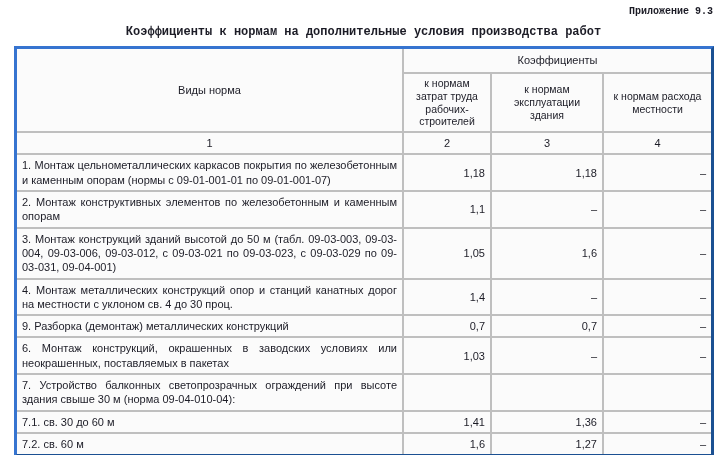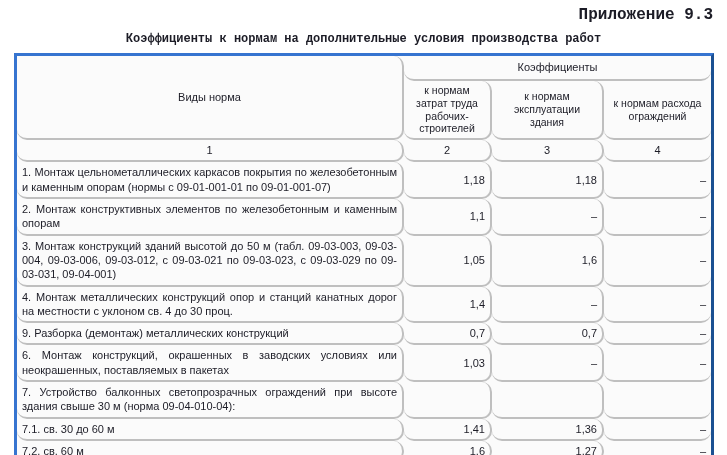--- a/index.html
+++ b/index.html
@@ -12,21 +12,21 @@
     height: 455px;
     font-family: "Liberation Sans", sans-serif;
     color: #1c1c26;
     overflow: hidden;
   }
   .annex {
     text-align: right;
     padding: 6px 14px 0 0;
     font-family: "Liberation Mono", monospace;
     font-weight: bold;
-    font-size: 16px;
+    font-size: 10px;
     white-space: pre;
   }
   .doc-title {
     text-align: center;
     margin-top: 8px;
     font-family: "Liberation Mono", monospace;
     font-weight: bold;
     font-size: 12px;
   }
   .table-wrap {
@@ -43,21 +43,20 @@
     font-size: 11px;
     line-height: 1.3;
   }
   table.coeff td {
     border-right: 2px solid #bfbfbf;
     border-bottom: 2px solid #bfbfbf;
     padding: 3px 5px;
     vertical-align: middle;
     background: #fbfbfb;
     overflow: hidden;
-    border-radius: 10px;
   }
   table.coeff td.last-col { border-right: none; }
   table.coeff tr.last-row td { border-bottom: none; }
   .center { text-align: center; }
   .justify { text-align: justify; }
   .group-row td { height: 17px; }
   .subhead-row td { height: 42px; line-height: 1.22; font-size: 10.5px; }
   .numbers-row td { height: 13px; padding: 1px 4px; }
   .val { text-align: right; }
 </style>
@@ -81,21 +80,21 @@
 
       <tbody>
           <tr class="group-row">
         <td rowspan="2" class="center">Виды норма</td>
         <td colspan="3" class="center last-col">Коэффициенты</td>
       </tr>
 
       <tr class="subhead-row">
         <td class="center">к нормам затрат труда рабочих-строителей</td>
         <td class="center">к нормам эксплуатации здания</td>
-        <td class="center last-col">к нормам расхода ограждений</td>
+        <td class="center last-col">к нормам расхода местности</td>
       </tr>
 
       <tr class="numbers-row">
         <td class="center">1</td>
         <td class="center">2</td>
         <td class="center">3</td>
         <td class="center last-col">4</td>
       </tr>
 
       <tr>

